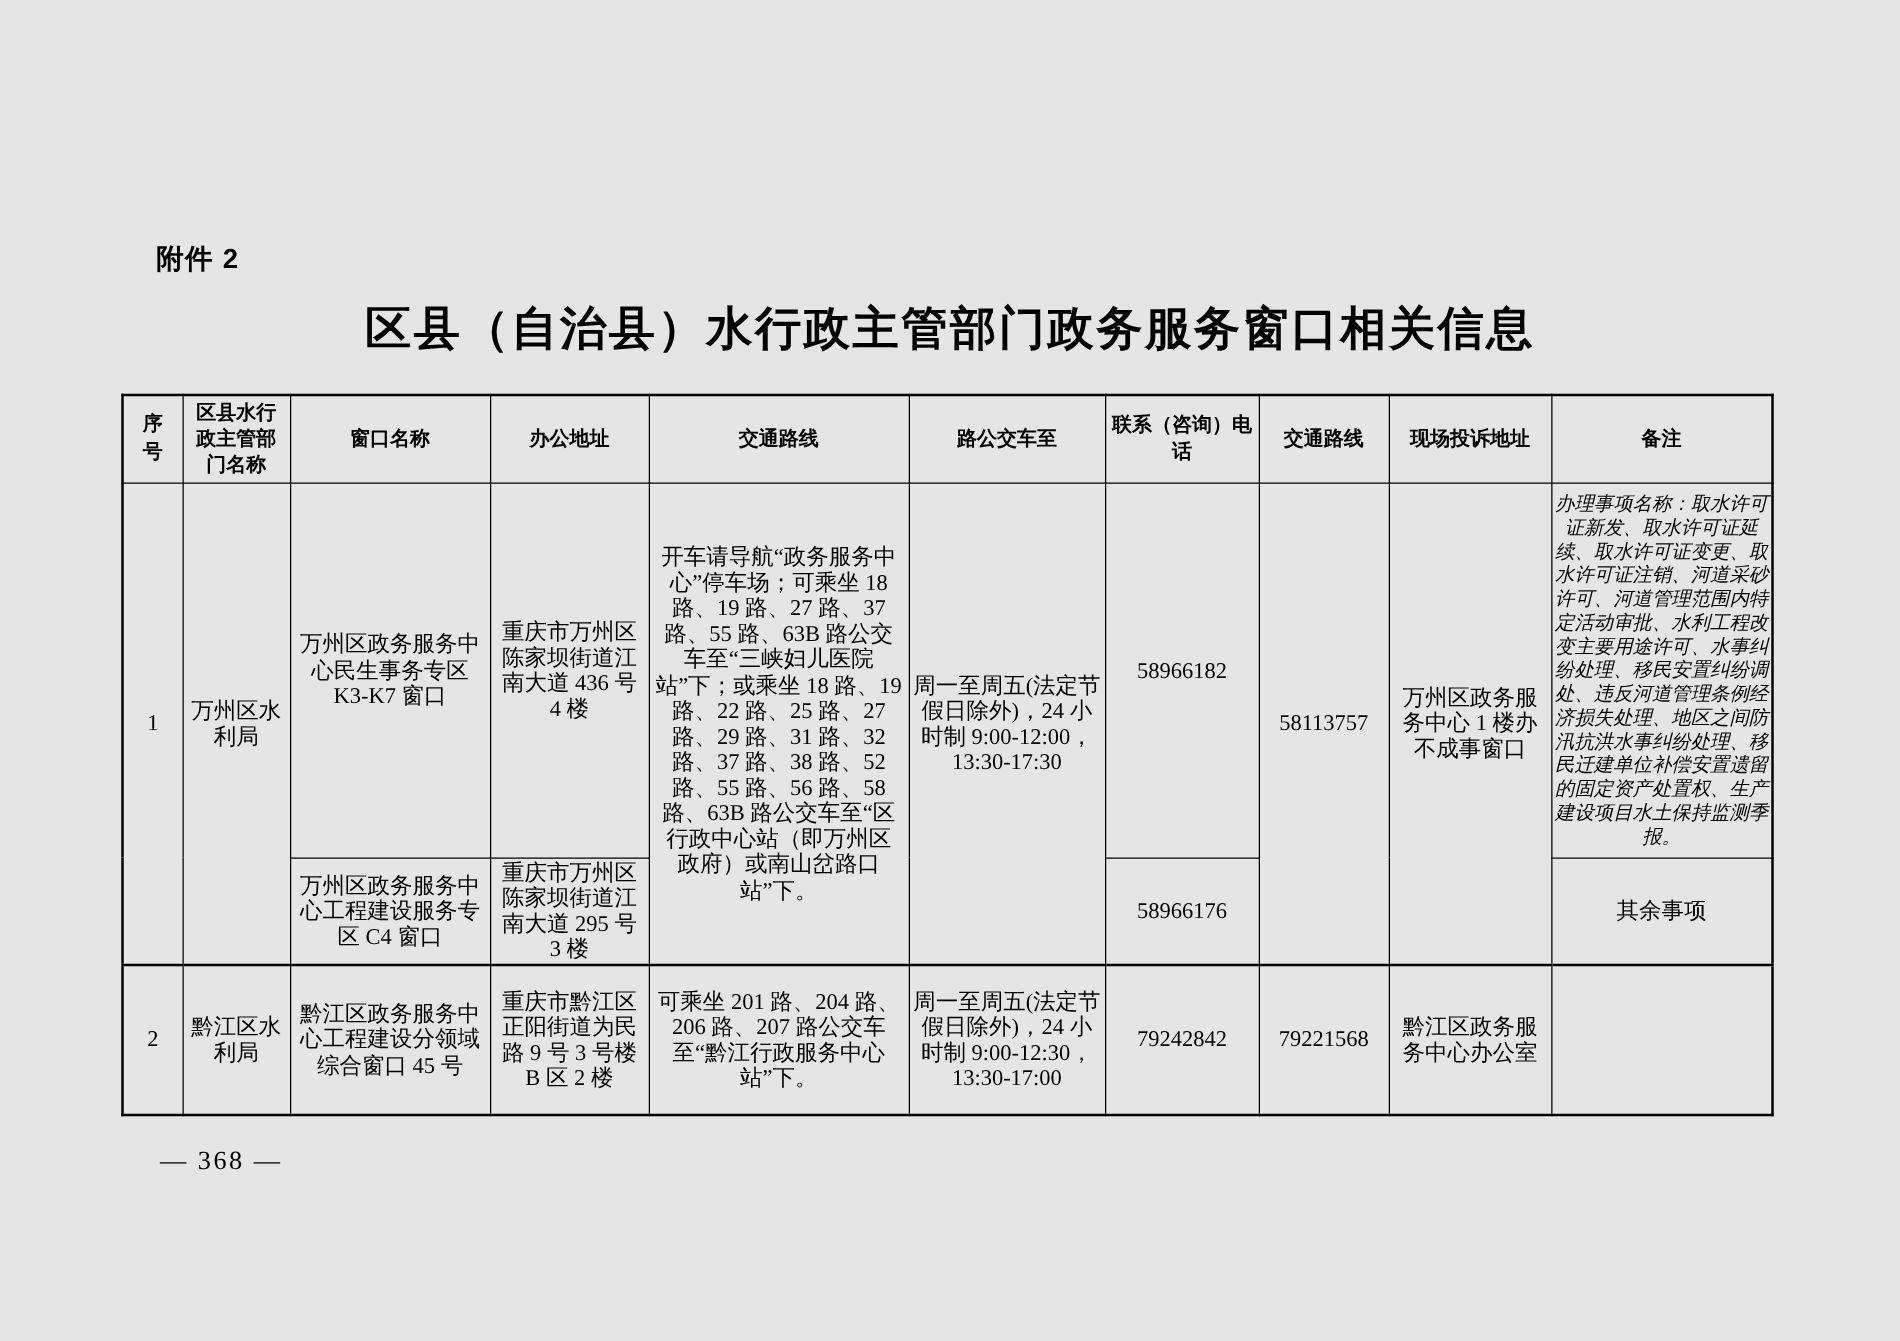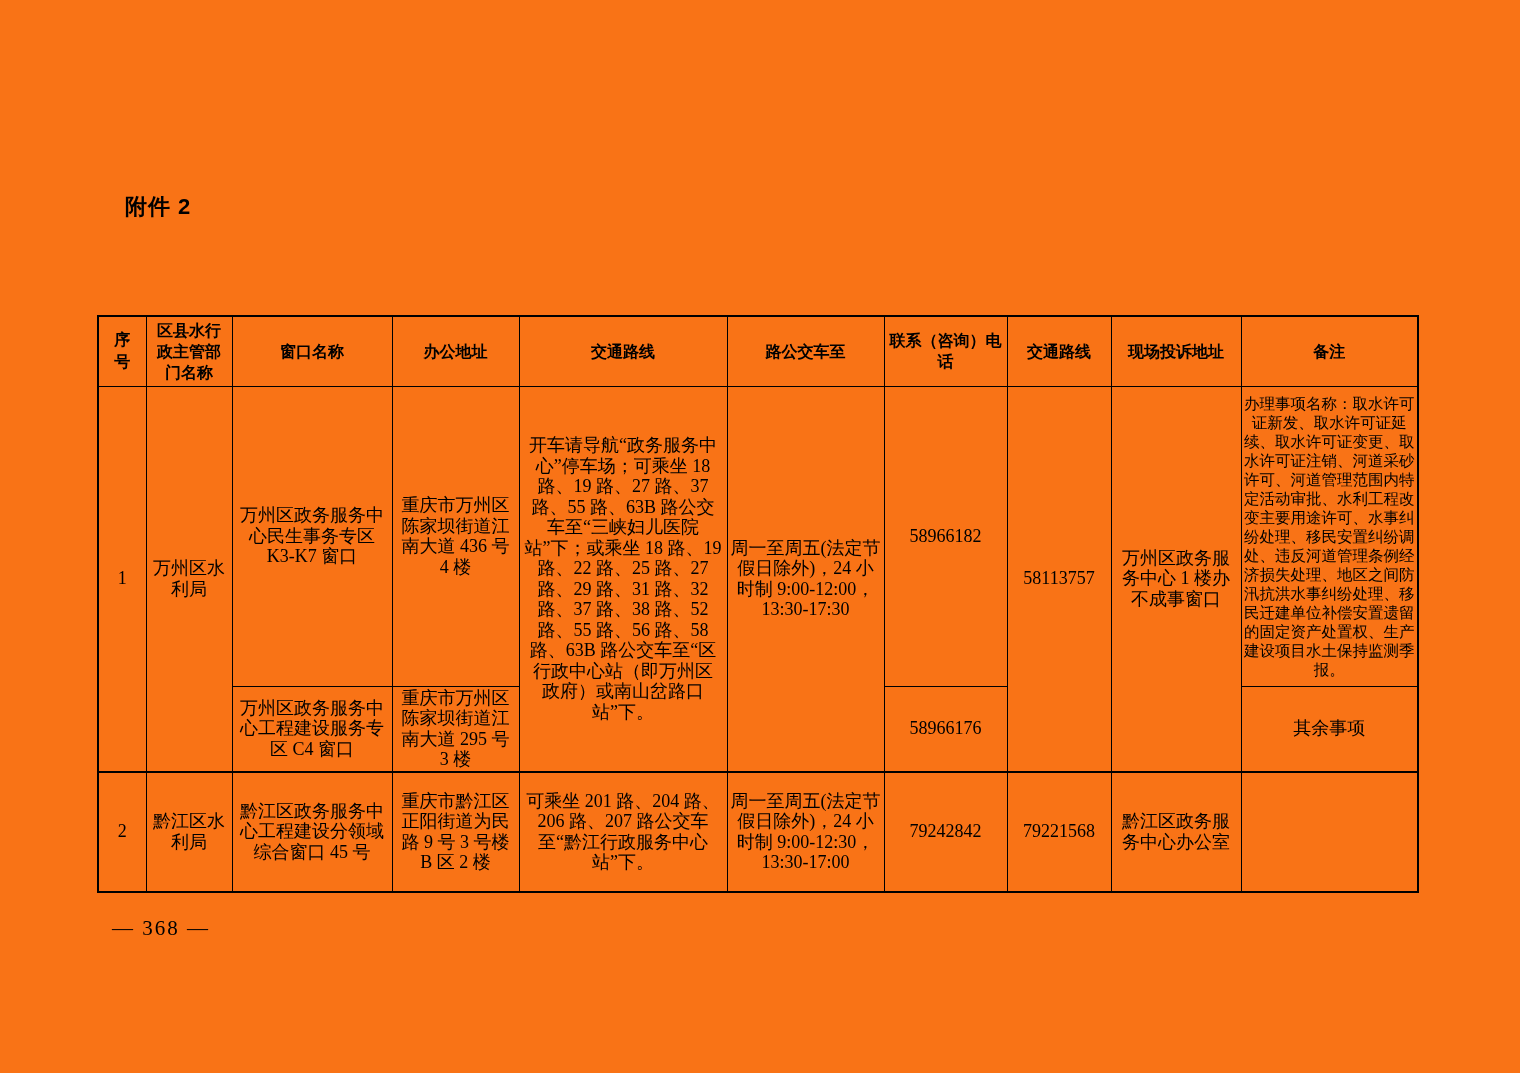--- a/index.html
+++ b/index.html
@@ -1,21 +1,21 @@
 <!DOCTYPE html>
 <html><head>
 <meta charset="utf-8">
 <style>
   * { margin: 0; padding: 0; box-sizing: border-box; }
   html, body { background: #ffffff; }
   .page {
     position: relative;
     width: 1520px;
     height: 1073px;
-    background: #f97316;
+    background: #e5e5e5;
     font-family: "Liberation Serif", "DejaVu Serif", serif;
     color: #000000;
     overflow: hidden;
   }
   .attachment {
     position: absolute;
     left: 125px;
     top: 192px;
     font-family: "Liberation Sans", "DejaVu Sans", sans-serif;
     font-weight: bold;
@@ -58,39 +58,40 @@
   }
   .info-table td {
     font-size: 18px;
     line-height: 20.5px;
   }
   .vstack { display: inline-block; width: 1.05em; line-height: 22px; }
   tr.r1a { height: 300px; }
   tr.r1b { height: 78px; }
   tr.r2  { height: 120px; }
   tr.r2 td { border-top: 2px solid #000; }
-  td.remark-long { font-size: 15.5px; line-height: 19px; padding: 2px 2px; }
+  td.remark-long { font-size: 15.5px; line-height: 19px; padding: 2px 2px; font-style: italic; }
   td.route-cell { padding: 1px 5px; }
   .page-number {
     position: absolute;
-    left: 112px;
+    left: 128px;
     top: 916px;
     font-size: 21px;
     letter-spacing: 2px;
     font-family: "Liberation Serif", "DejaVu Serif", serif;
     text-align: right;
   }
 </style>
 </head>
 <body>
 
 <div class="page">
 
   <div class="attachment">附件 2</div>
 
+  <div class="doc-title">区县（自治县）水行政主管部门政务服务窗口相关信息</div>
 
   <table class="info-table">
     <colgroup>
       <col style="width:48px">
       <col style="width:86px">
       <col style="width:160px">
       <col style="width:127px">
       <col style="width:208px">
       <col style="width:157px">
       <col style="width:123px">

